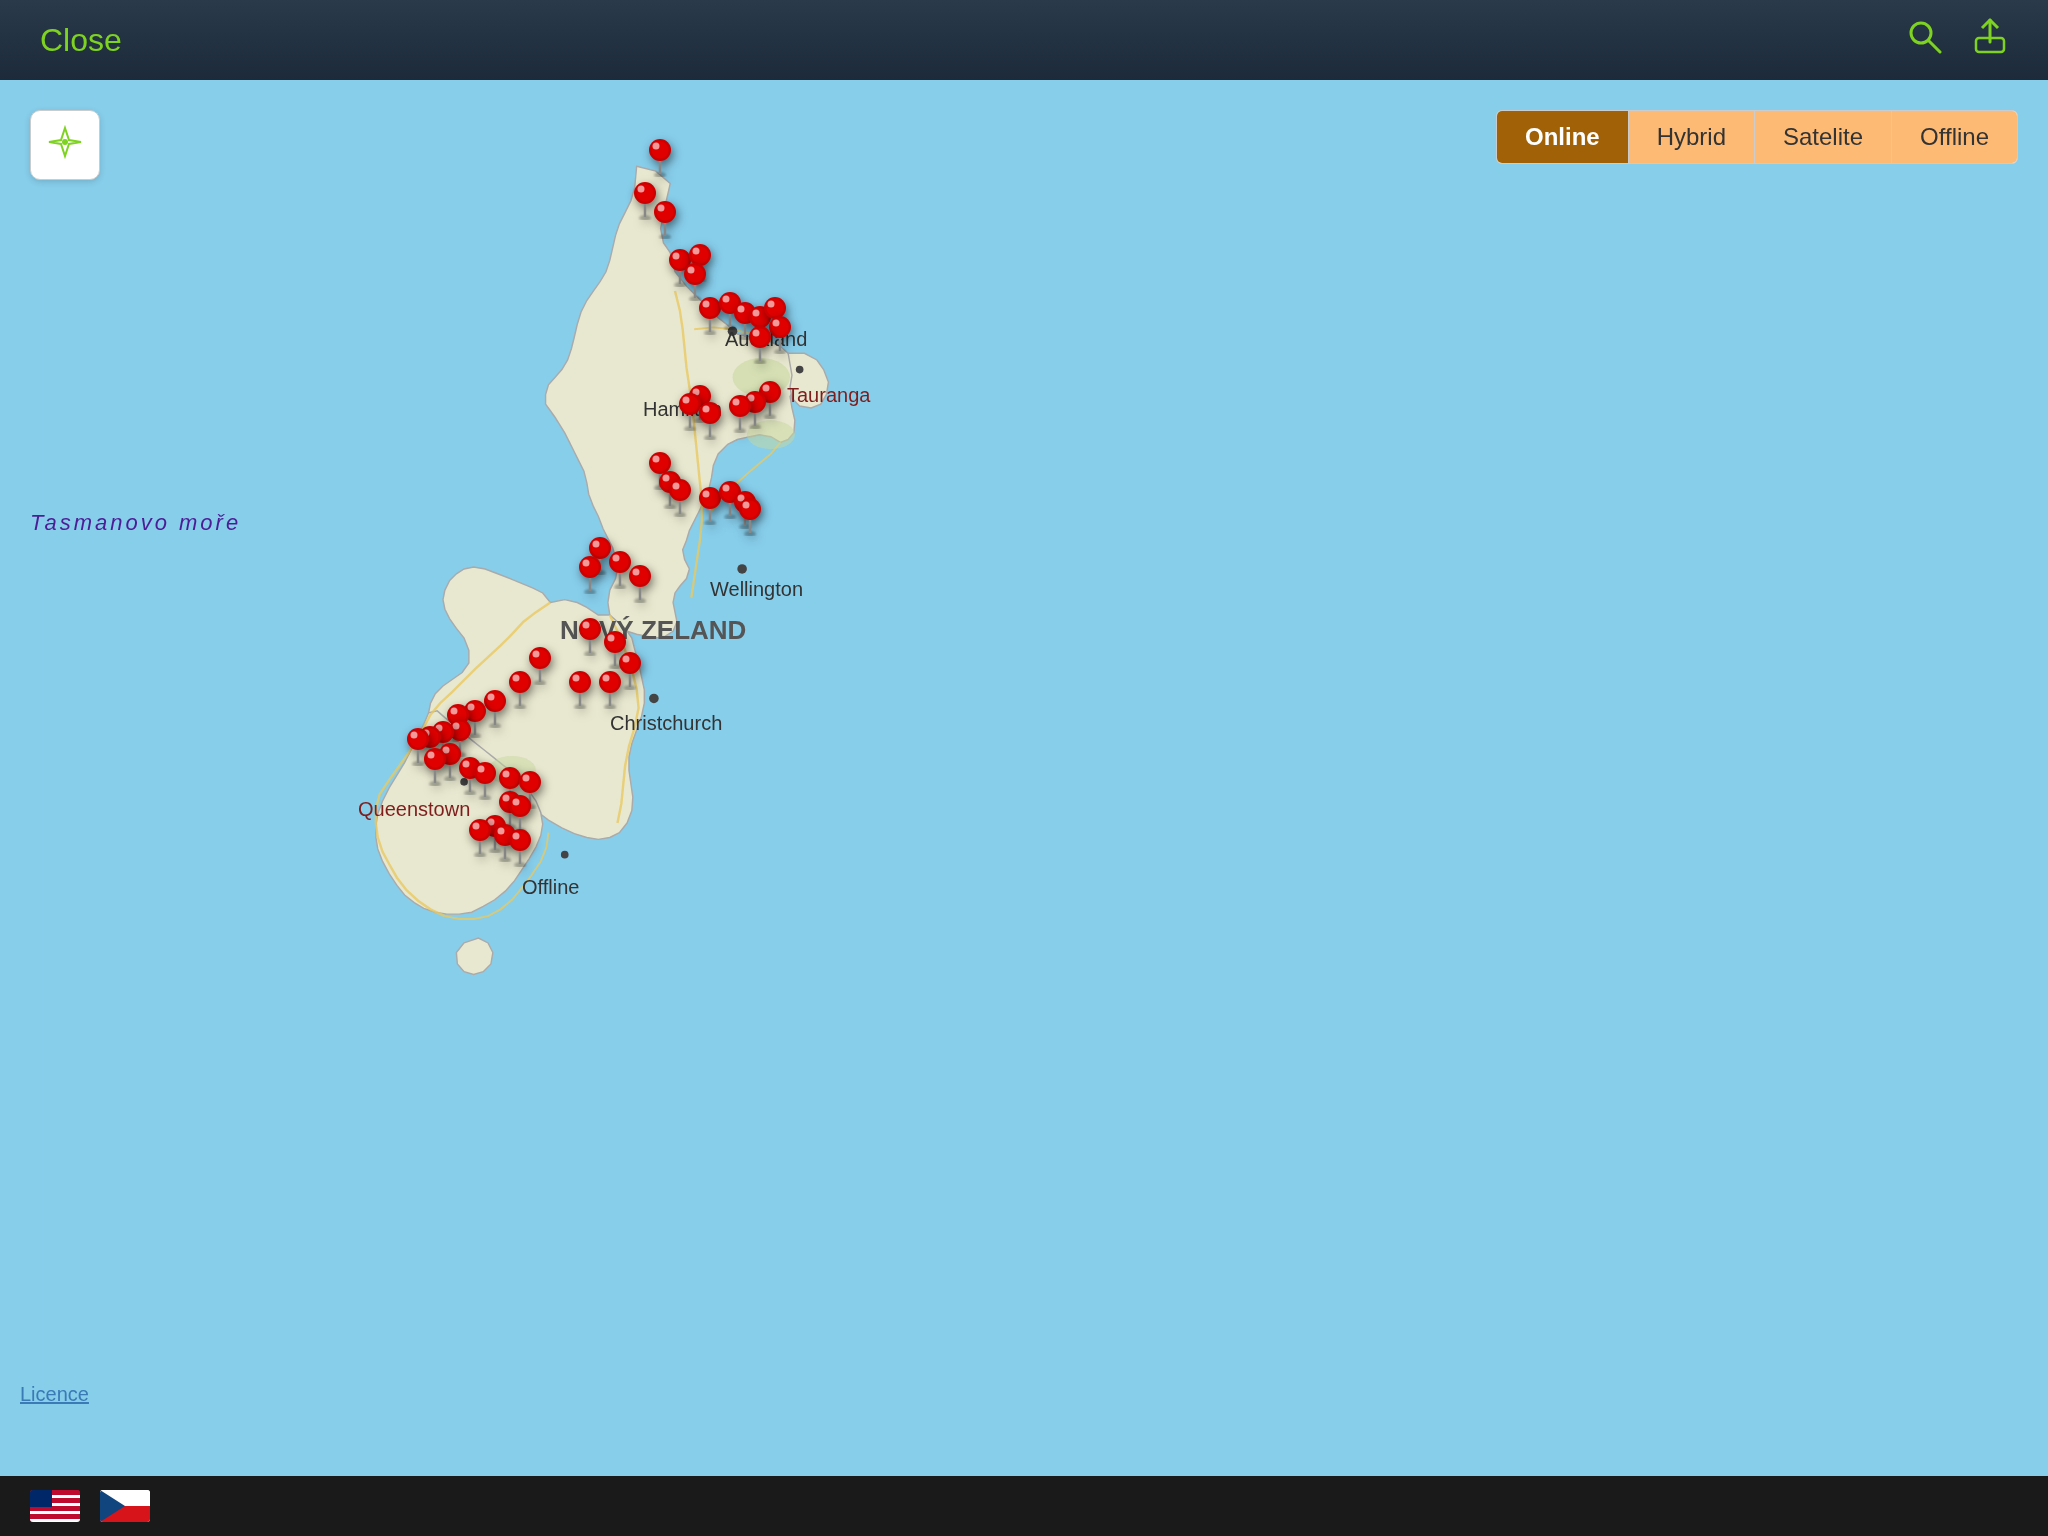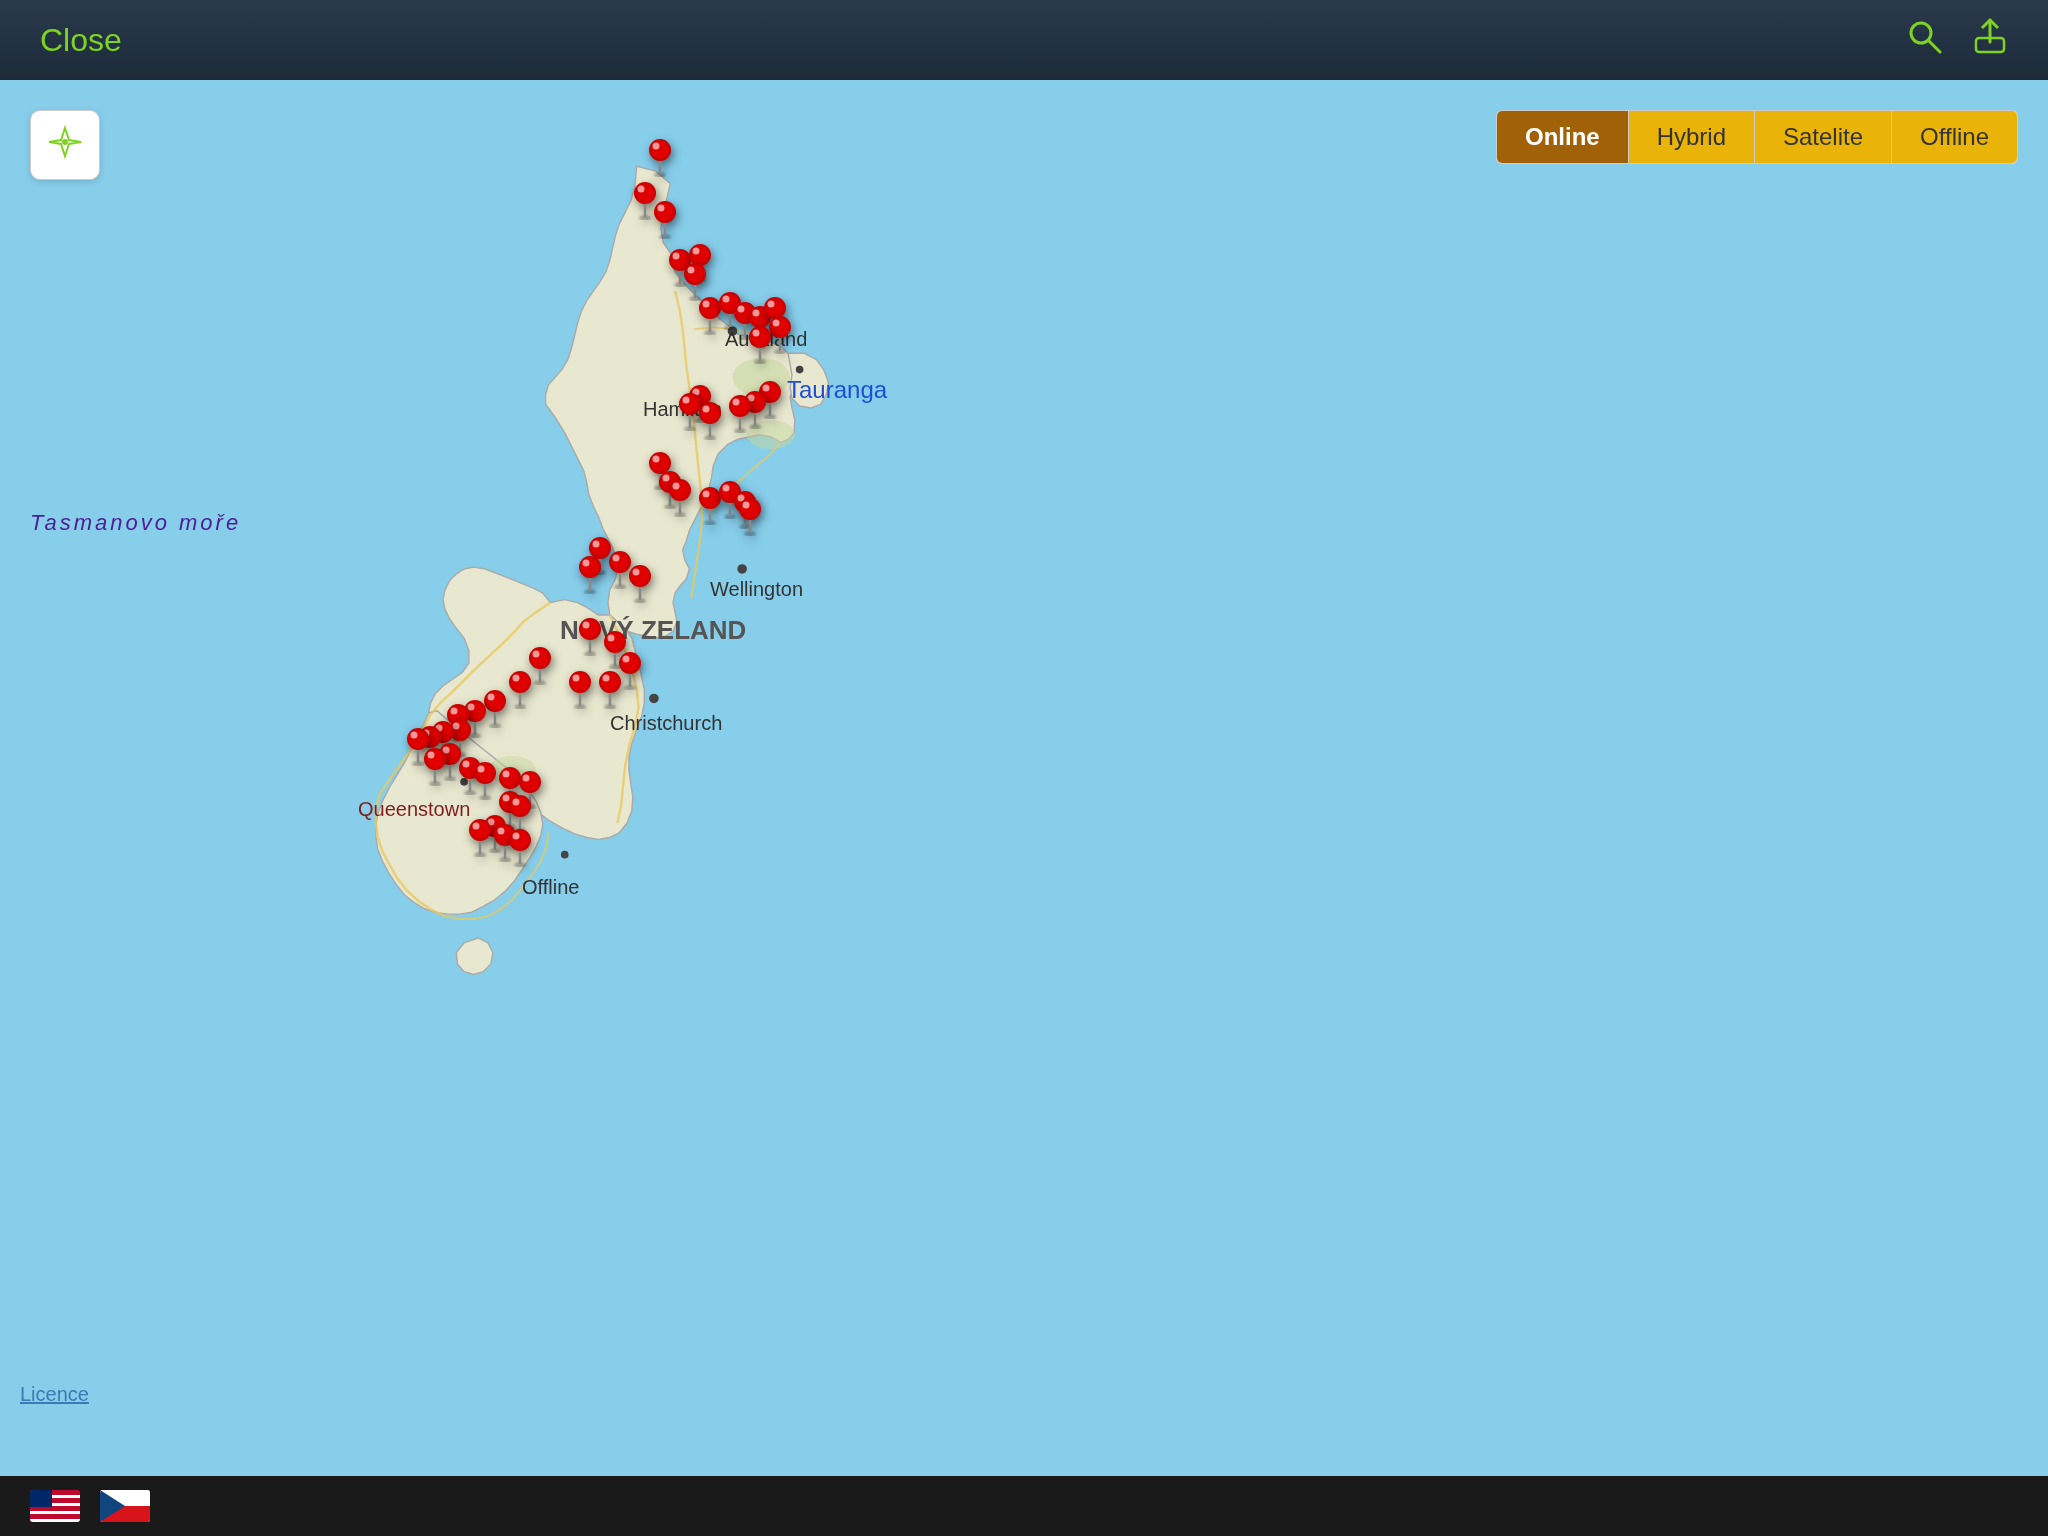--- a/index.html
+++ b/index.html
@@ -34,21 +34,21 @@
     }
 
     
     #map-layer-selector {
       position: absolute; top: 30px; right: 30px; z-index: 50;
       display: flex; border: 1.5px solid #ccc; border-radius: 6px; overflow: hidden;
       background: #fff;
     }
     .layer-btn {
       padding: 12px 28px; font-size: 24px; cursor: pointer; border: none;
-      background: #eab308; color: #333; border-right: 1px solid #ccc;
+      background: #fdba74; color: #333; border-right: 1px solid #ccc;
     }
     .layer-btn:last-child { border-right: none; }
     .layer-btn.active { background: #a16207; color: #fff; font-weight: 600; }
 
     
     #location-btn {
       position: absolute; top: 30px; left: 30px; z-index: 50;
       width: 70px; height: 70px; background: #fff; border-radius: 10px;
       border: 1.5px solid #ccc; display: flex; align-items: center; justify-content: center;
       cursor: pointer; box-shadow: 0 2px 6px rgba(0,0,0,0.15);
@@ -62,21 +62,21 @@
 
     
     .map-label {
       position: absolute; color: #444; font-size: 20px; pointer-events: none;
       font-style: italic; font-weight: 300;
     }
     #label-tasman { left: 30px; top: 430px; font-size: 22px; letter-spacing: 3px; color: #4c1d95; }
     #label-novyze { left: 560px; top: 535px; font-size: 26px; font-weight: bold; text-align: center; color: #555; font-style: normal; }
     #label-auckland { left: 725px; top: 248px; font-size: 20px; color: #333; font-style: normal; }
     #label-hamilton { left: 643px; top: 318px; font-size: 20px; color: #333; font-style: normal; }
-    #label-tauranga { left: 787px; top: 296px; font-size: 24px; color: #1d4ed8; font-style: normal; }
+    #label-tauranga { left: 787px; top: 304px; font-size: 20px; color: #7f1d1d; font-style: normal; }
     #label-wellington { left: 710px; top: 498px; font-size: 20px; color: #333; font-style: normal; }
     #label-christchurch { left: 610px; top: 632px; font-size: 20px; color: #333; font-style: normal; }
     #label-queenstown { left: 358px; top: 718px; font-size: 20px; color: #7f1d1d; font-style: normal; }
     #label-dunedin { left: 522px; top: 796px; font-size: 20px; color: #333; font-style: normal; }
 
     
     #licence {
       position: absolute; bottom: 70px; left: 20px; z-index: 50;
       color: #3a7ab5; font-size: 20px; text-decoration: underline; cursor: pointer;
     }

